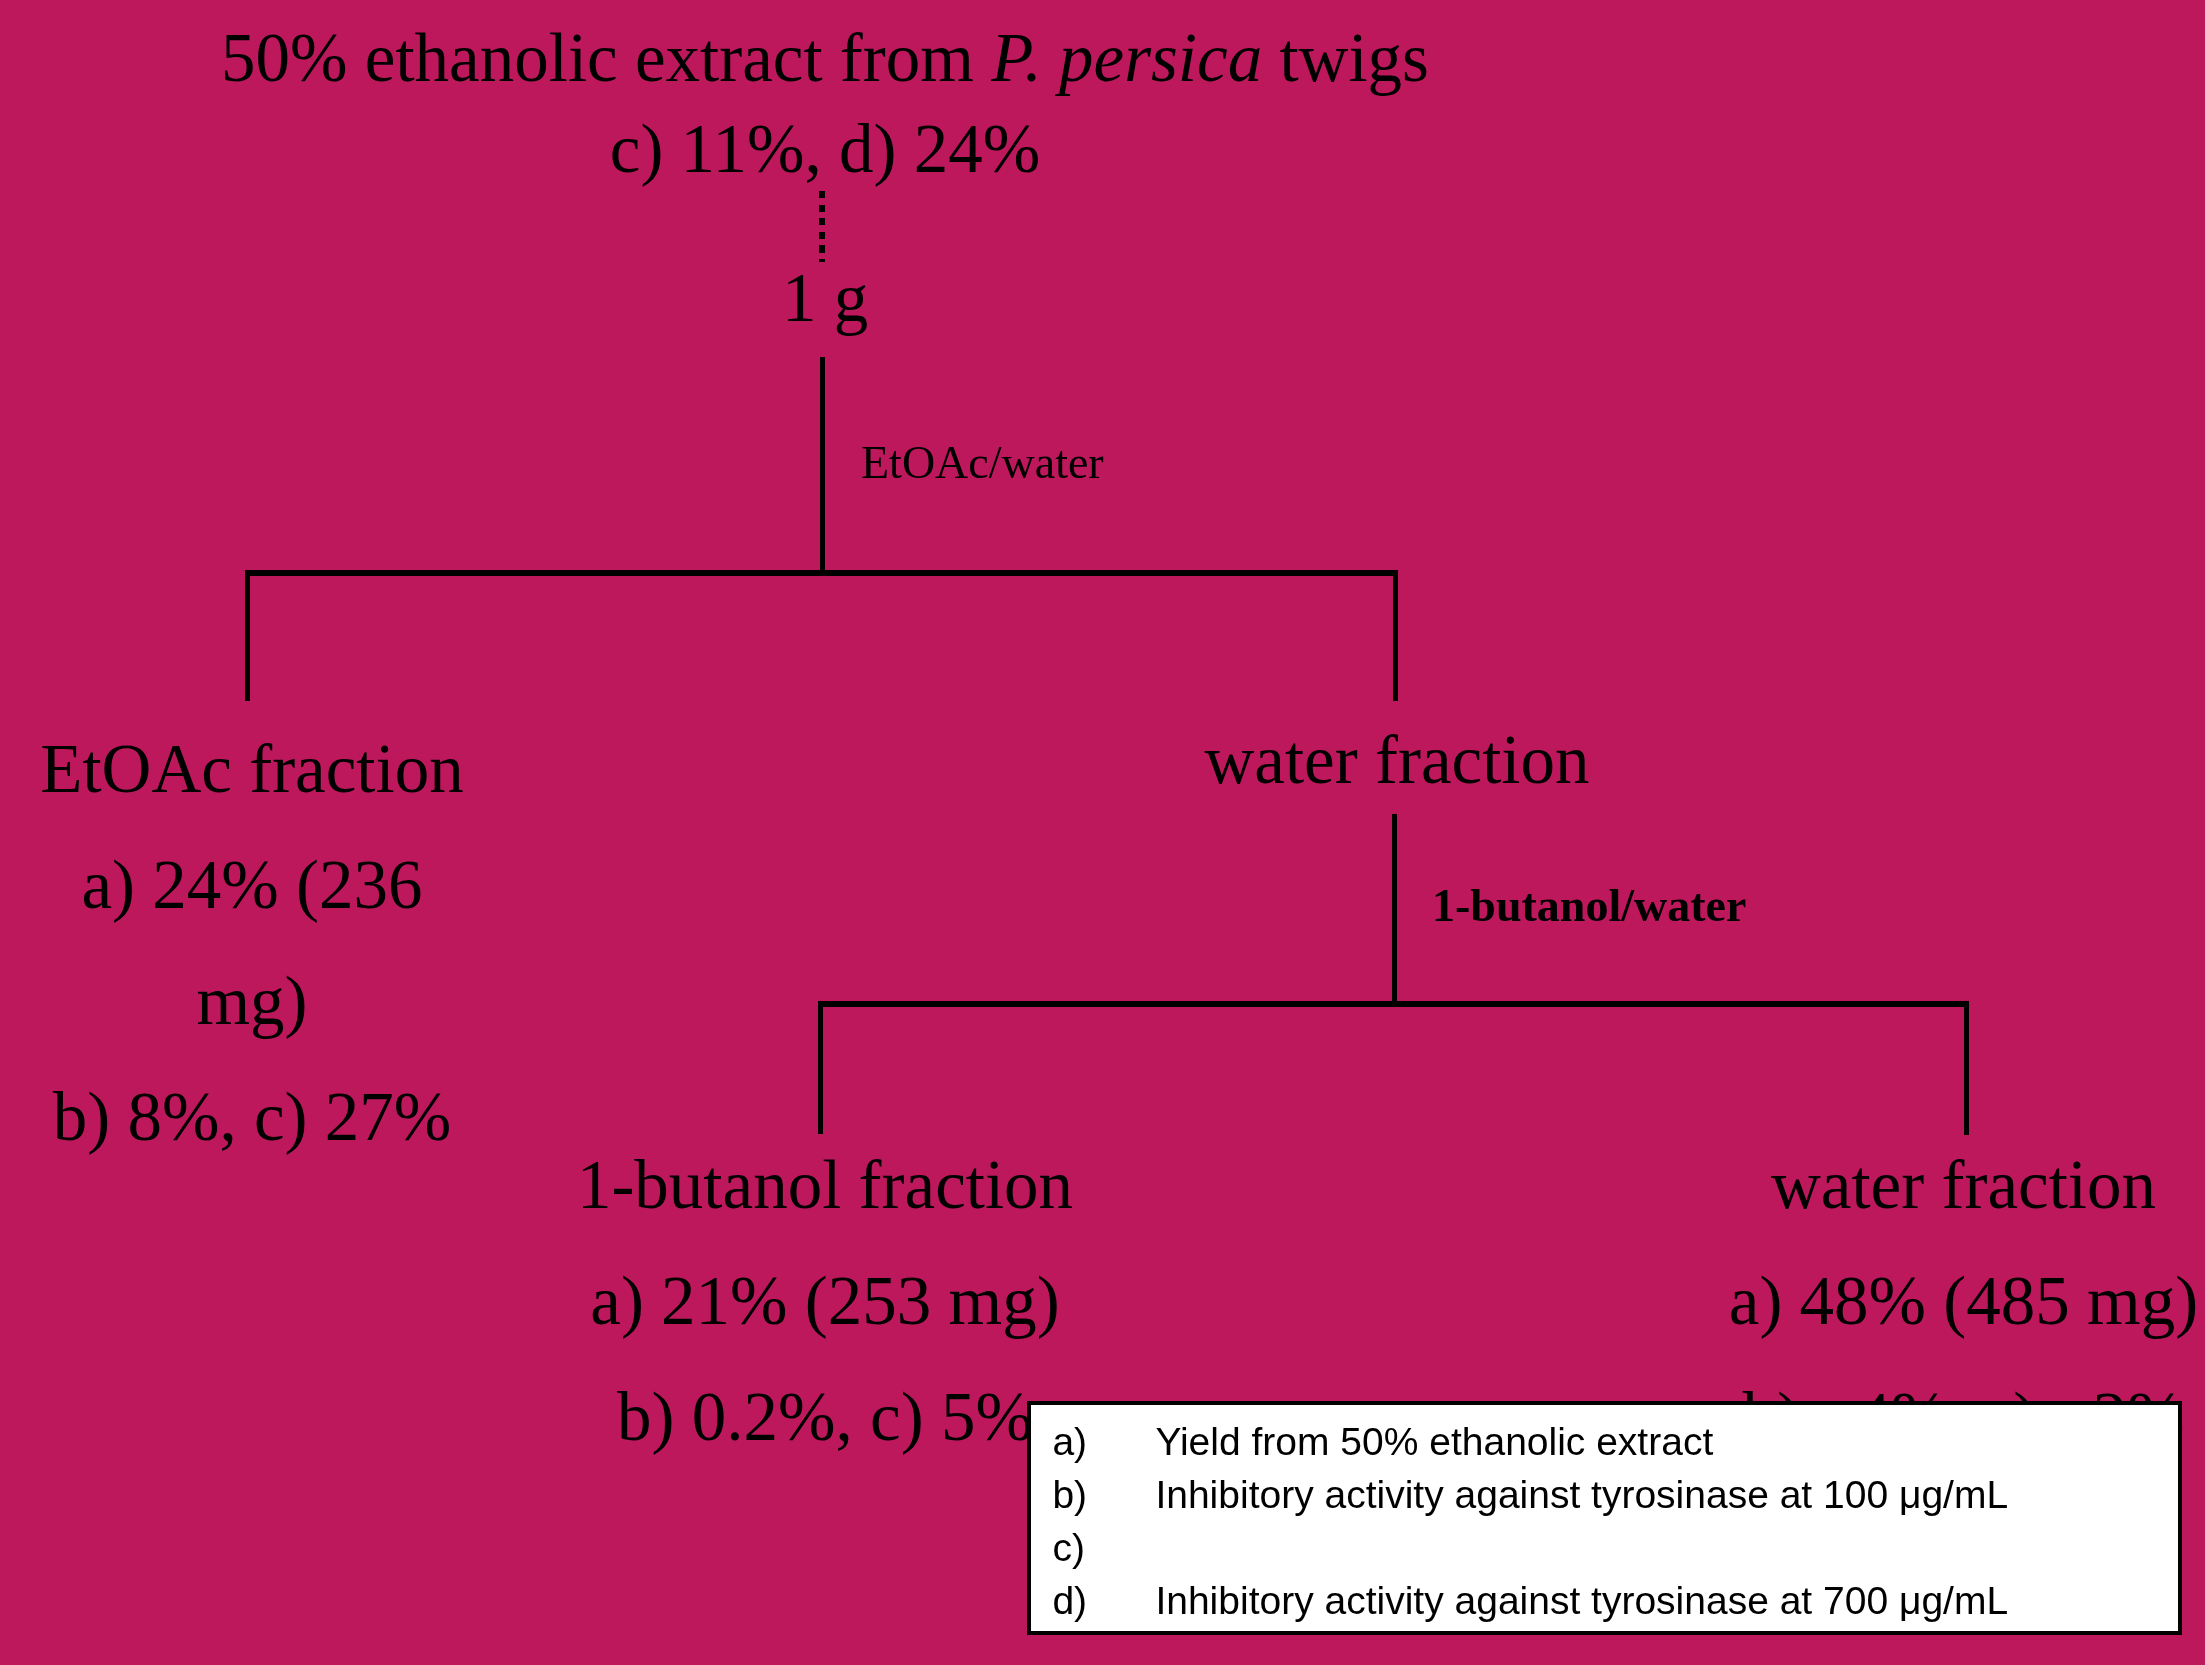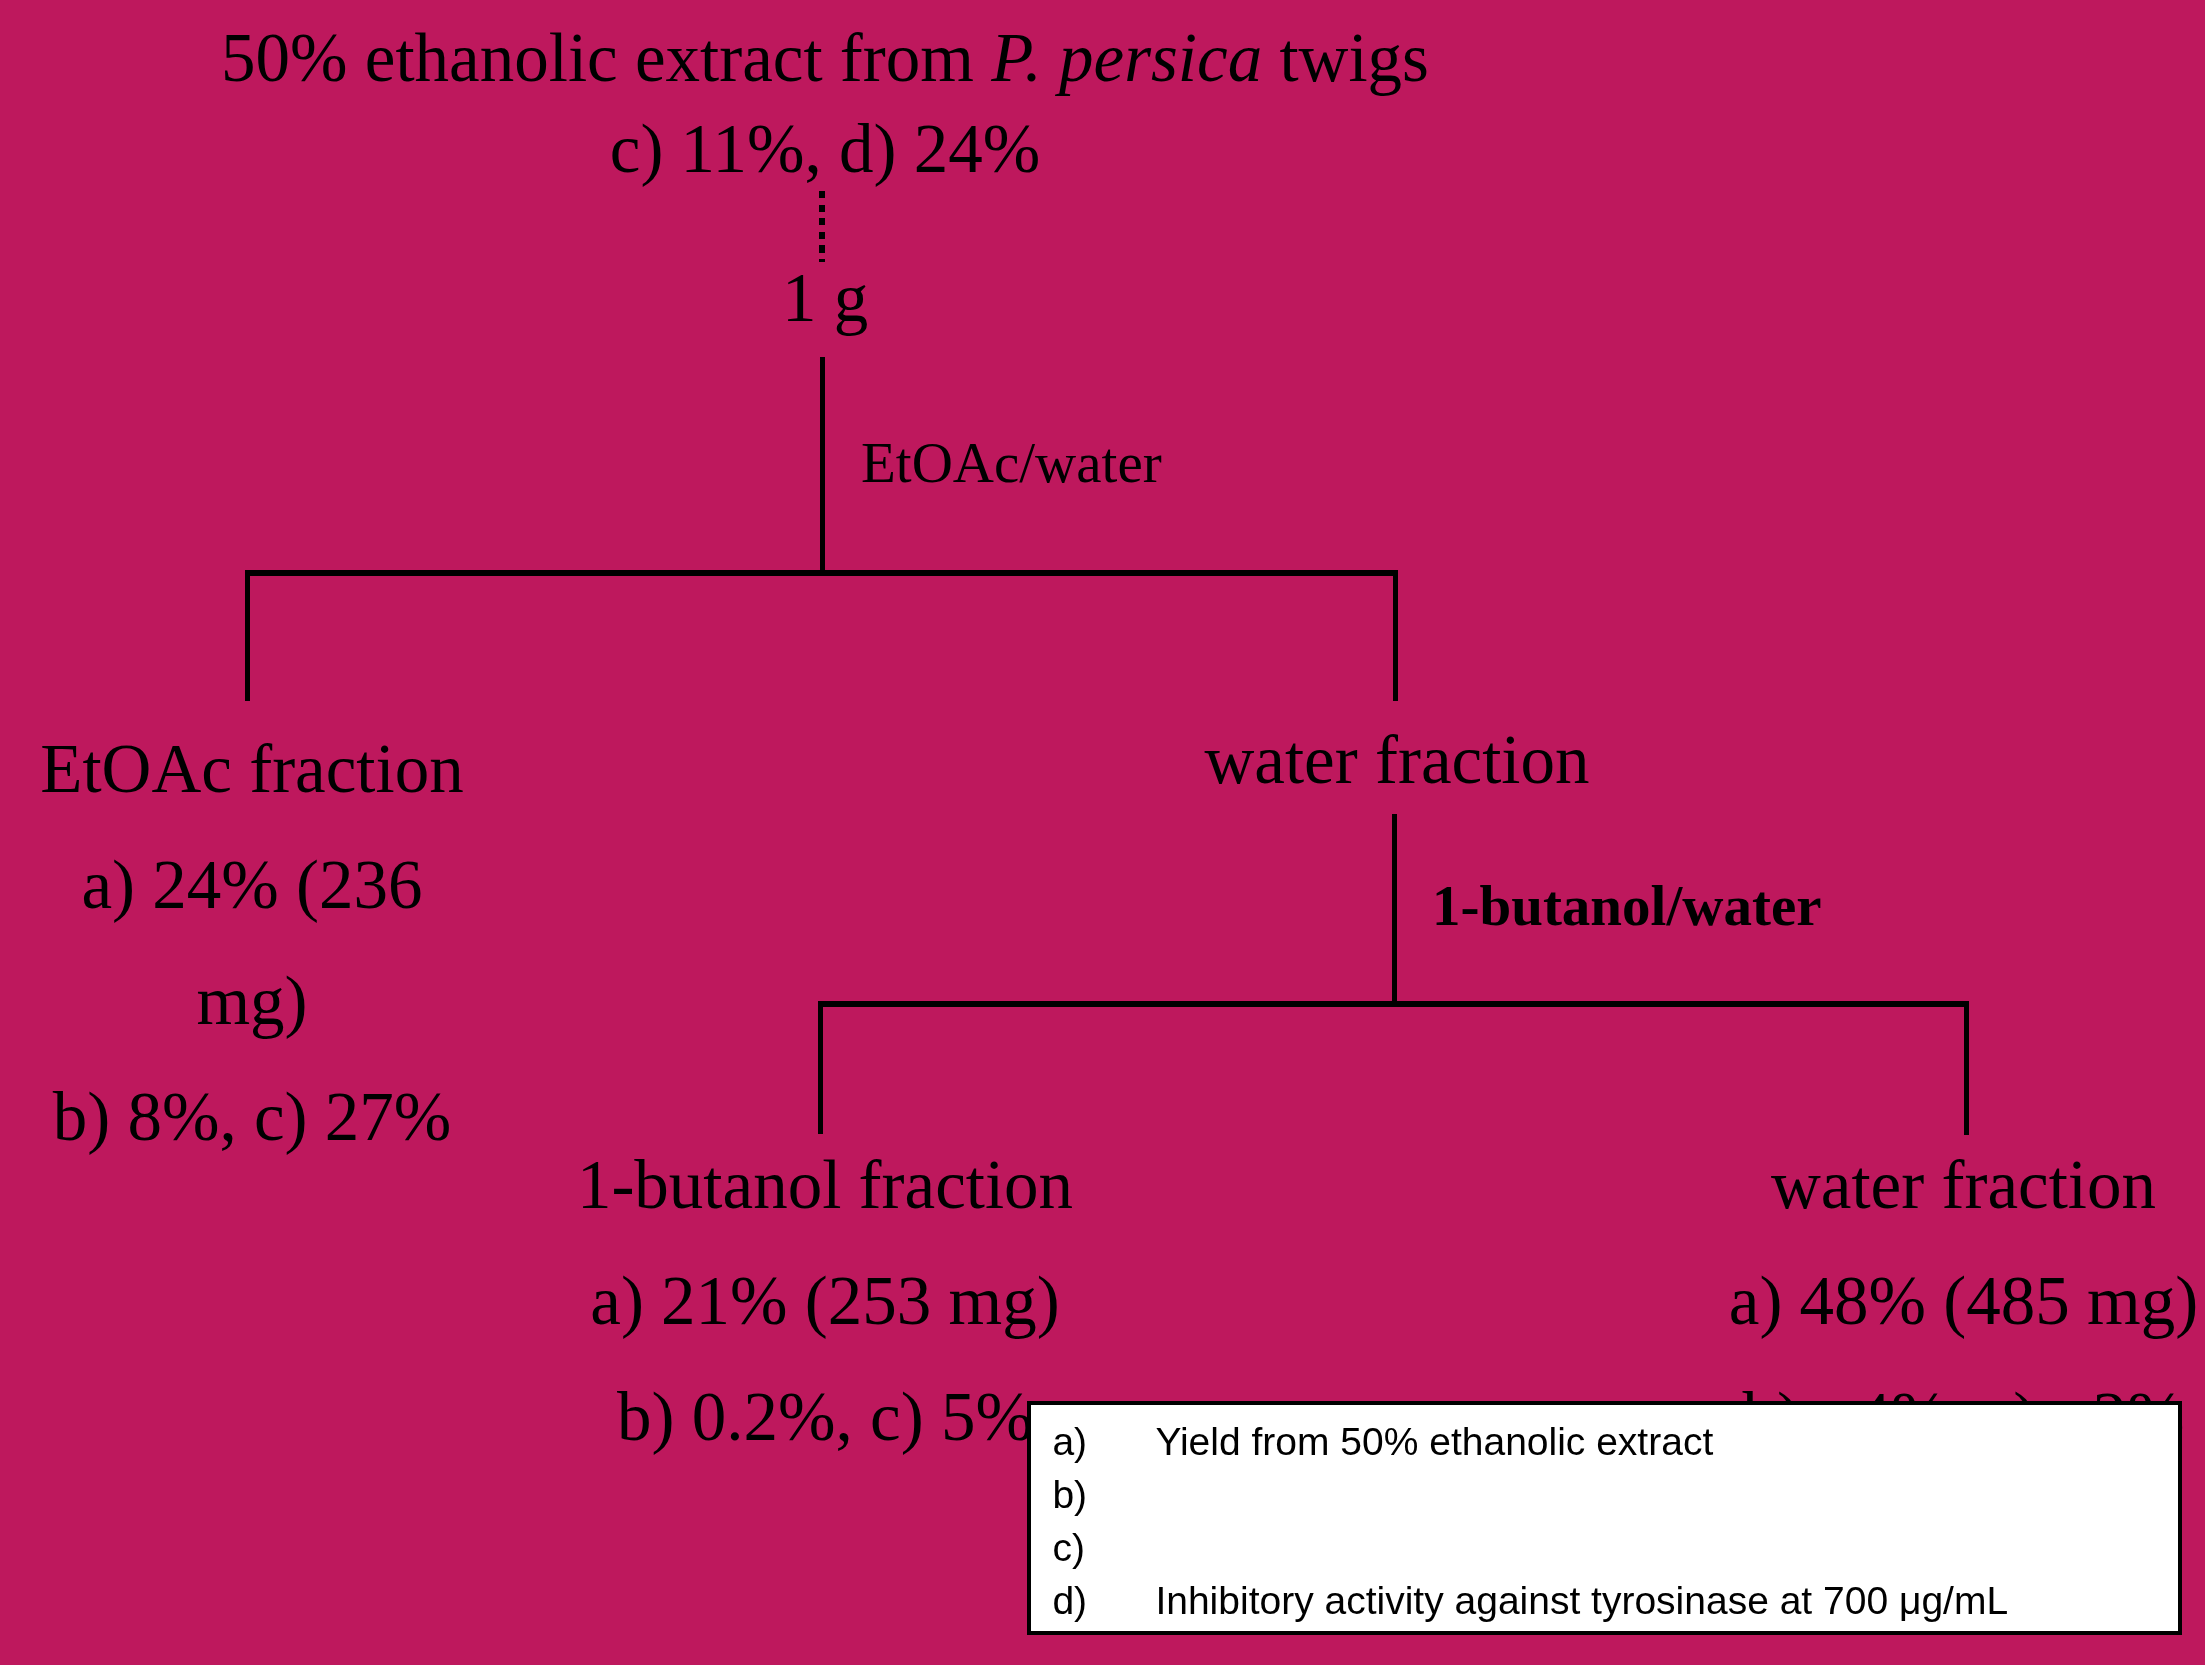--- a/index.html
+++ b/index.html
@@ -1,21 +1,21 @@
 <!DOCTYPE html>
 <html style="font-size:11.4px"><head>
 <meta charset="utf-8">
 <style>
   html,body{margin:0;padding:0;background:#ffffff;}
   body{width:2205px;height:1665px;font-family:"Liberation Serif",serif;color:#000;}
   #stage{position:relative;width:2205px;height:1665px;background:#be185d;overflow:hidden;}
 
   .node{position:absolute;font-size:69px;line-height:116px;text-align:center;color:#000;}
   .single{line-height:80px;}
-  .solvent{position:absolute;font-size:57px;line-height:80px;white-space:nowrap;}
+  .solvent{position:absolute;font-size:46px;line-height:80px;white-space:nowrap;}
   .title-block{position:absolute;left:0;top:13px;width:1650px;text-align:center;
                font-size:69px;line-height:91px;}
   .italic{font-style:italic;}
 
   .hline{position:absolute;height:5.7px;background:#000;}
   .vline{position:absolute;width:5px;background:#000;}
   .dashline{position:absolute;width:5.7px;background:repeating-linear-gradient(
         to bottom,#000 0 7.1px,transparent 7.1px 13.6px);}
 
   .legend{position:absolute;left:1027px;top:1401px;width:1155px;height:234px;
@@ -75,20 +75,21 @@
     <div>b) −4%, c) −2%</div>
   </div>
 
   <div class="legend">
     <div class="legend-row">
       <span class="legend-key">a)</span>
       <span>Yield from 50% ethanolic extract</span>
     </div>
     <div class="legend-row">
       <span class="legend-key">b)</span>
+      <span>Inhibitory activity against tyrosinase at 100 μg/mL</span>
     </div>
     <div class="legend-row">
       <span class="legend-key">c)</span>
     </div>
     <div class="legend-row">
       <span class="legend-key">d)</span>
       <span>Inhibitory activity against tyrosinase at 700 μg/mL</span>
     </div>
   </div>
 

